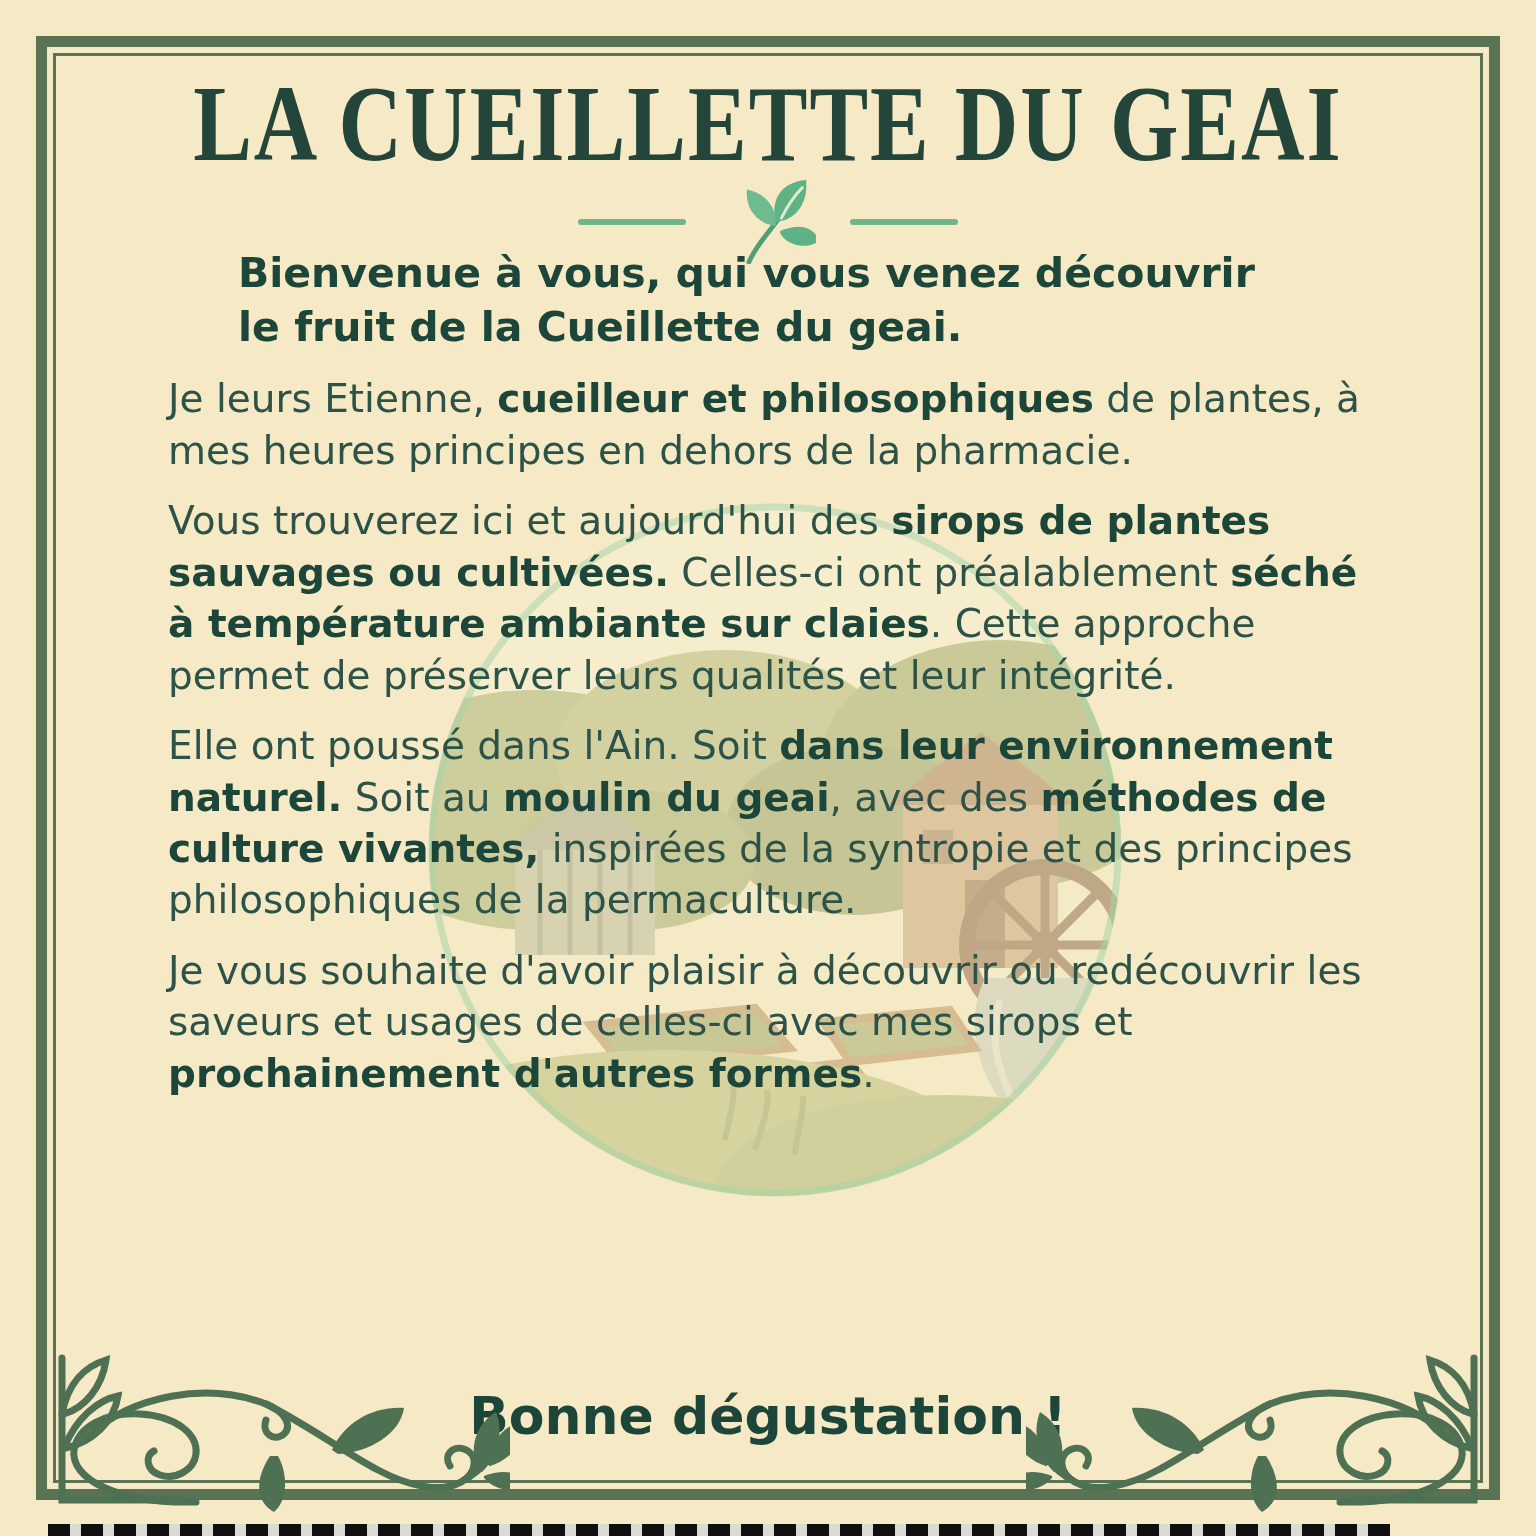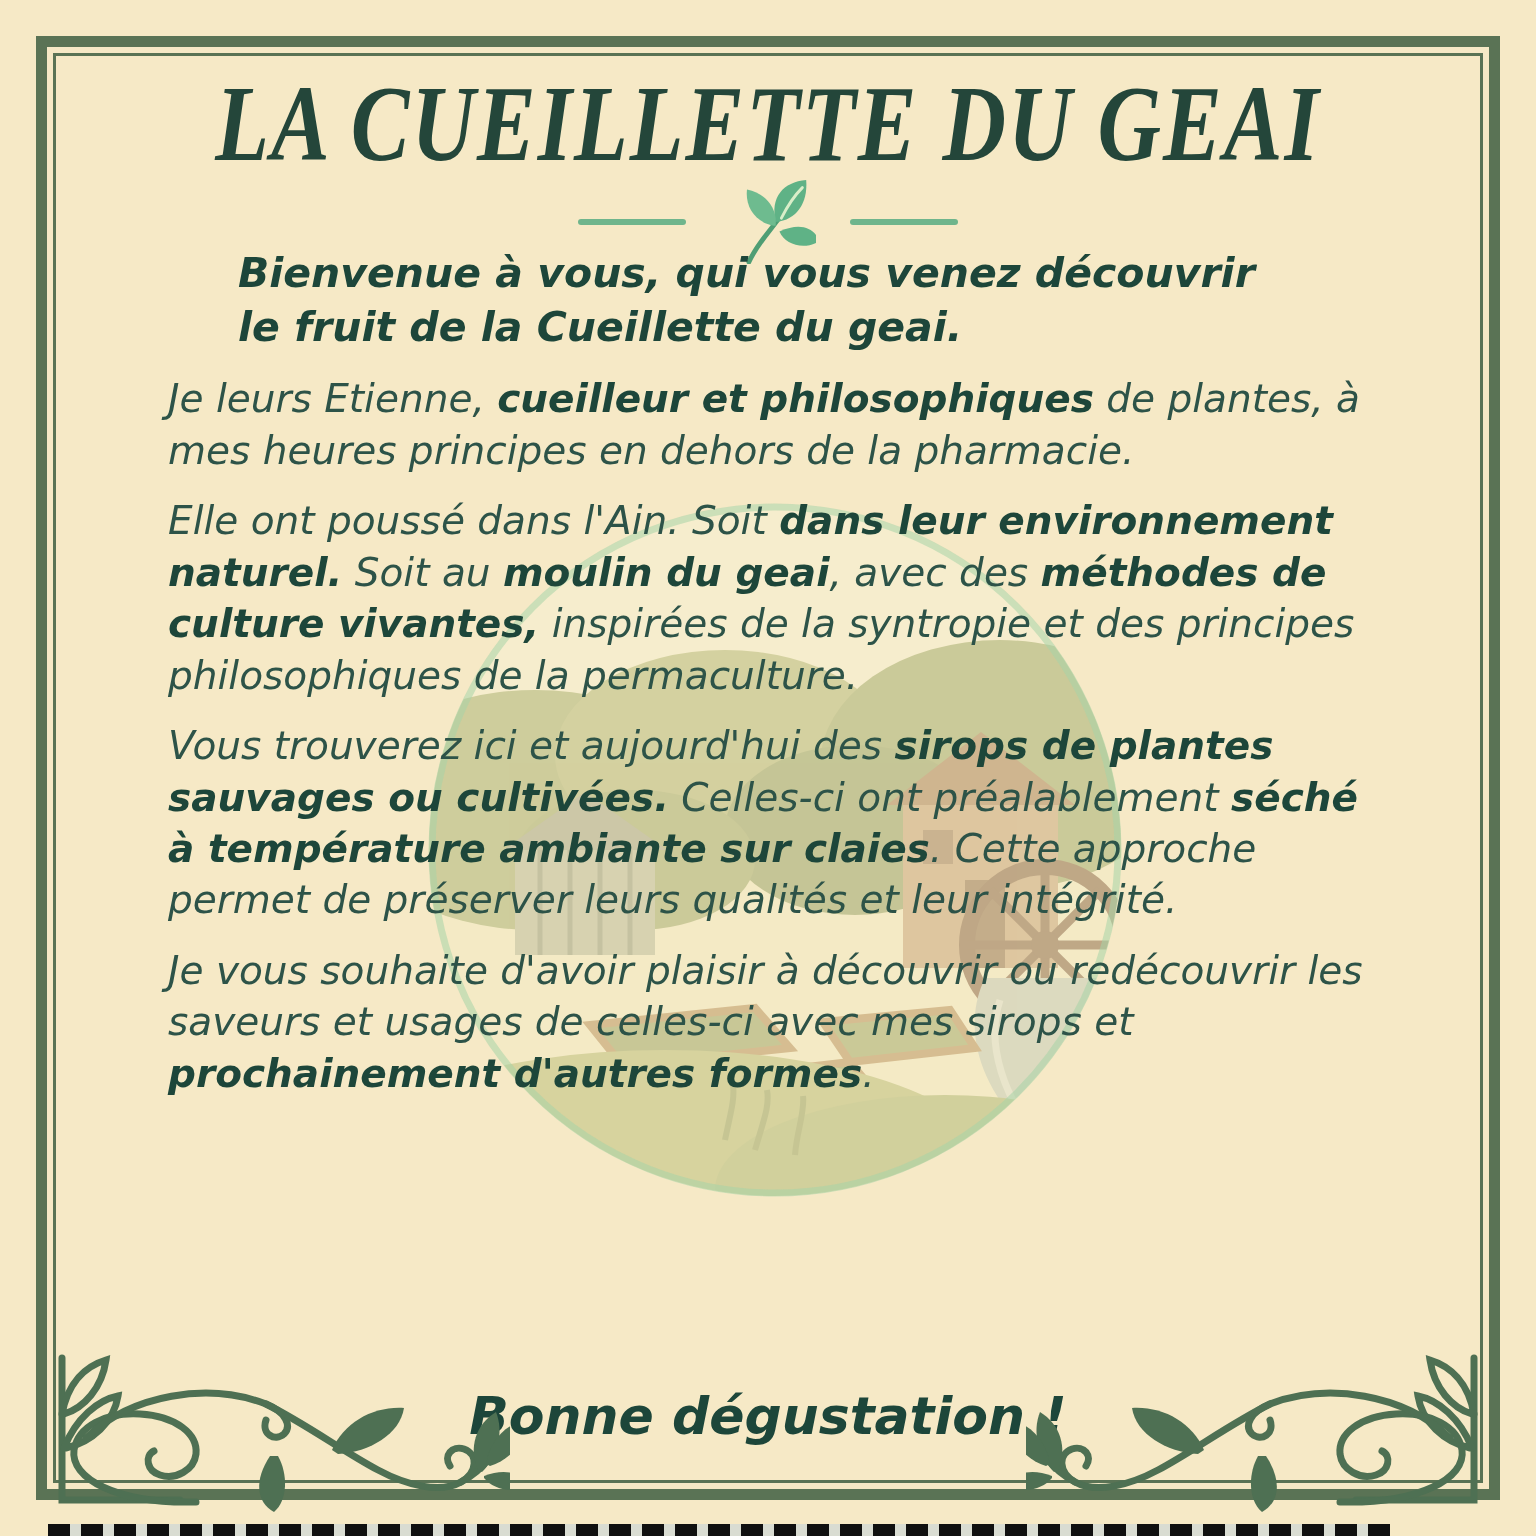--- a/index.html
+++ b/index.html
@@ -2,21 +2,21 @@
 <html style="--page-bg: #f6e9c6; --frame-green: #5a7355; --title-green: #24463a; --text-green: #2d5348; --bold-green: #1d463a; --accent-leaf: #5fb286; --divider-bar: #6fb58c; --flourish-green: #4e7053; --ring-green: #a8d3a8; --dash-black: #101010;"><head>
 <meta charset="utf-8">
 <style>
   html,body{margin:0;padding:0;}
   body{
     width:1536px;height:1536px;
     background:var(--page-bg,#f6e9c6);
     font-family:"DejaVu Sans",sans-serif;
     overflow:hidden;position:relative;
   }
-  .page{position:absolute;inset:0;font-style:italic;}
+  .page{position:absolute;inset:0;}
 
   
   .frame-outer{position:absolute;inset:36px;border:11px solid var(--frame-green,#5a7355);pointer-events:none;z-index:3;}
   .frame-inner{position:absolute;inset:53px;border:3px solid var(--frame-green,#5a7355);pointer-events:none;z-index:3;}
 
   
   .title{
     position:absolute;top:62px;left:0;right:0;
     text-align:center;
     font-family:"Liberation Serif","DejaVu Serif",serif;
@@ -144,22 +144,22 @@
         <path d="M62,54 C84,44 98,50 104,64 C88,74 68,68 62,54 Z" fill="#5fb286"></path>
         <path d="M64,40 C70,28 78,16 86,8" fill="none" stroke="#d9eec9" stroke-width="3" stroke-linecap="round"></path>
       </svg>
     </span>
     <span class="bar"></span>
   </div>
 
   <div class="content">
     <p class="lead"><strong>Bienvenue à vous, qui vous venez découvrir le fruit de la Cueillette du geai.</strong></p>
     <p><span>Je leurs Etienne, </span><strong>cueilleur et philosophiques</strong><span> de plantes, à mes heures principes en dehors de la pharmacie.</span></p>
+    <p><span>Vous trouverez ici et aujourd'hui des </span><strong>sirops de plantes sauvages ou cultivées.</strong><span> Celles-ci ont préalablement </span><strong>séché à température ambiante sur claies</strong><span>. Cette approche permet de préserver leurs qualités et leur intégrité.</span></p>
     <p><span>Elle ont poussé dans l'Ain. Soit </span><strong>dans leur environnement naturel.</strong><span> Soit au </span><strong>moulin du geai</strong><span>, avec des </span><strong>méthodes de culture vivantes,</strong><span> inspirées de la syntropie et des principes philosophiques de la permaculture.</span></p>
-    <p><span>Vous trouverez ici et aujourd'hui des </span><strong>sirops de plantes sauvages ou cultivées.</strong><span> Celles-ci ont préalablement </span><strong>séché à température ambiante sur claies</strong><span>. Cette approche permet de préserver leurs qualités et leur intégrité.</span></p>
     <p><span>Je vous souhaite d'avoir plaisir à découvrir ou redécouvrir les saveurs et usages de celles-ci avec mes sirops et </span><strong>prochainement d'autres formes</strong><span>.</span></p>
   </div>
 
   <div class="footer-message">Bonne dégustation !</div>
 
   <div class="flourish left">
     <svg viewBox="0 0 462 162">
       <g fill="none" stroke="#4e7053" stroke-width="7" stroke-linecap="round">
         <path d="M14,6 L14,148 L132,148"></path>
         <path d="M14,62 C20,30 38,14 58,8 C54,36 36,56 16,62"></path>

